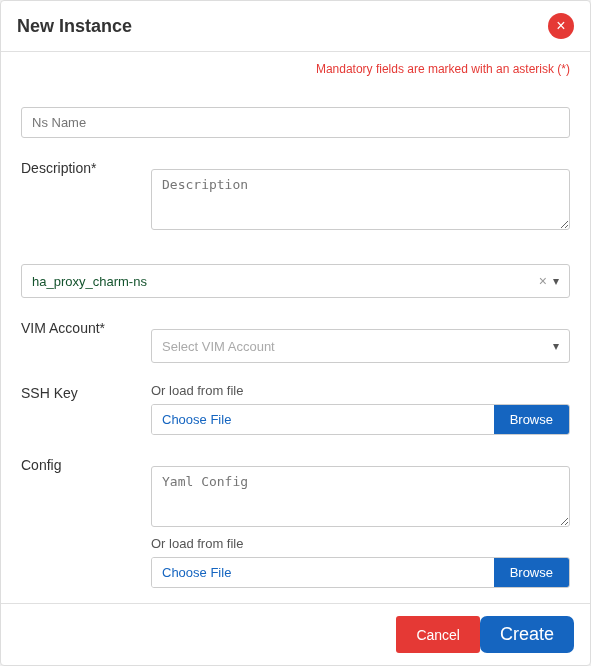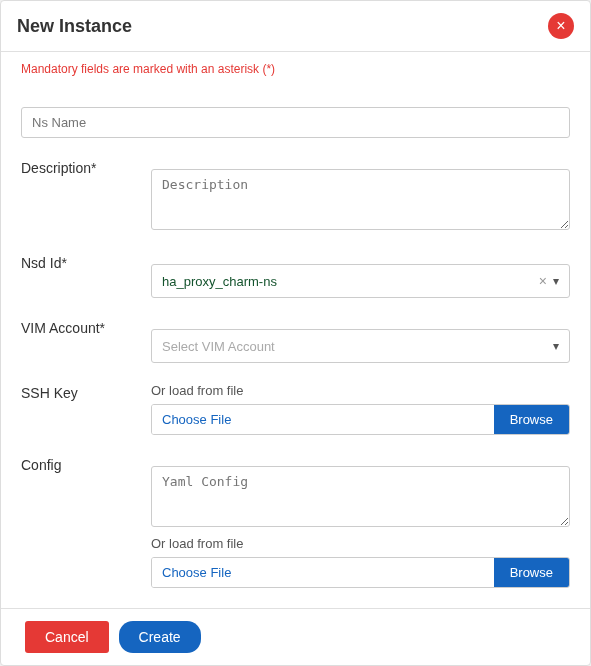--- a/index.html
+++ b/index.html
@@ -52,20 +52,21 @@
     }
     .modal-body {
       flex: 1;
       overflow-y: auto;
       padding: 10px 20px 16px 20px;
     }
     .mandatory-note {
       font-size: 12px;
       color: #555;
       margin-bottom: 14px;
+      text-align: right;
     }
     .mandatory-note span {
       color: #e53935;
     }
     .form-row {
       display: flex;
       align-items: flex-start;
       margin-bottom: 14px;
     }
     .form-label {
@@ -153,40 +154,40 @@
       color: #fff;
       border: none;
       padding: 7px 16px;
       font-size: 13px;
       cursor: pointer;
       white-space: nowrap;
       height: 100%;
     }
     .modal-footer {
       display: flex;
-      gap: 10px;
-      padding: 12px 24px;
+      justify-content: flex-end;
+      padding: 12px 16px;
       border-top: 1px solid #e0e0e0;
     }
     .btn-cancel {
       background: #e53935;
       color: #fff;
       border: none;
       padding: 8px 20px;
       border-radius: 3px;
       font-size: 14px;
       cursor: pointer;
     }
     .btn-create {
       background: #1565c0;
       color: #fff;
       border: none;
       padding: 8px 20px;
-      border-radius: 14px;
-      font-size: 14px;
+      border-radius: 7px;
+      font-size: 18px;
       cursor: pointer;
     }
   </style>
 </head>
 <body>
 
 <div class="modal">
   <div class="modal-header">
     <span class="modal-title">New Instance</span>
     <button class="close-btn">×</button>
@@ -204,21 +205,20 @@
     </div>
 
     <div class="form-row">
       <div class="form-label">Description*</div>
       <div class="form-control-wrap">
         <textarea class="form-control" rows="3" placeholder="Description" style=""></textarea>
       </div>
     </div>
 
     <div class="form-row">
-      <div class="form-label">Nsd Id*</div>
       <div class="form-control-wrap">
         <div class="select-box">
           <span class="select-box-value">ha_proxy_charm-ns</span>
           <div class="select-box-actions">
             <span class="select-clear">×</span>
             <span class="select-arrow">▾</span>
           </div>
         </div>
       </div>
     </div>

